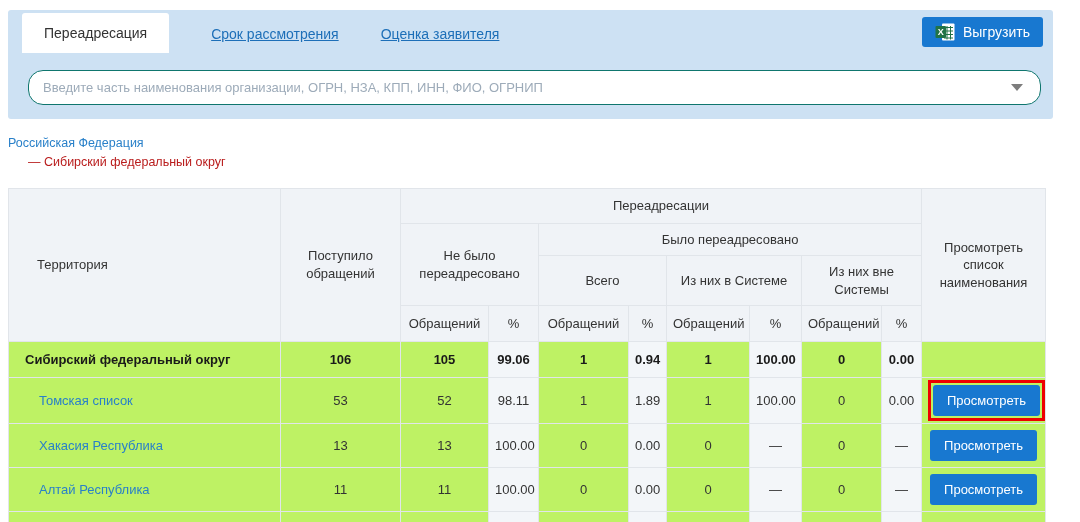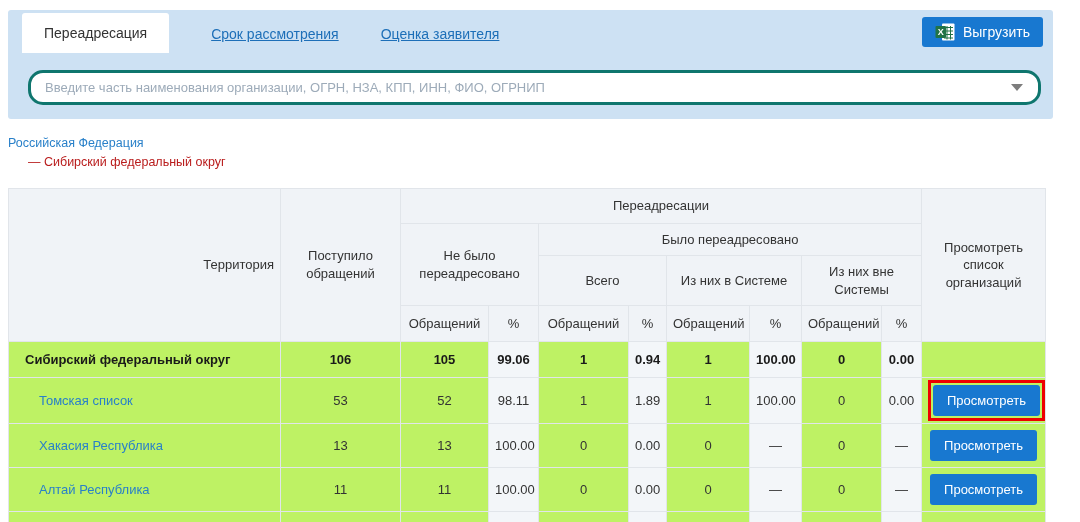--- a/index.html
+++ b/index.html
@@ -14,40 +14,40 @@
   .tabs-row { position:relative; display:flex; align-items:flex-end; height:43px; }
   .tab-active { background:#fff; height:40px; margin-left:14px; padding:0 22px;
                 display:flex; align-items:center; border-radius:3px 3px 0 0;
                 font-size:14px; color:#333; cursor:default; }
   .tab-link { font-size:14px; color:#1d6fb8; text-decoration:underline;
               margin-left:42px; margin-bottom:11px; cursor:pointer; }
   .export-btn { position:absolute; right:10px; top:7px; background:#1878d0; border:none;
                 color:#fff; font-size:14px; font-family:inherit; padding:6px 13px;
                 border-radius:3px; display:flex; align-items:center; gap:8px; cursor:pointer; }
   .search-wrap { position:absolute; left:20px; right:12px; top:60px; height:35px; }
-  .search-wrap input { width:100%; height:100%; border:3px solid #0f766e; border-radius:15px;
+  .search-wrap input { width:100%; height:100%; border:1px solid #0f766e; border-radius:15px;
                        padding:0 40px 0 14px; font-size:13px; font-family:inherit; color:#333;
                        background:#fff; outline:none; }
   .search-wrap input::placeholder { color:#9dabb9; }
   .caret { position:absolute; right:18px; top:14px; width:0; height:0;
            border-left:6px solid transparent; border-right:6px solid transparent;
            border-top:7px solid #7d7d7d; cursor:pointer; }
 
   
   .crumbs { position:absolute; left:8px; top:136px; font-size:12.5px; }
   .crumbs a { color:#2980c9; text-decoration:none; cursor:pointer; }
   .crumb-current { margin:5px 0 0 20px; color:#b91c1c; }
 
   
   table { position:absolute; left:8px; top:188px; width:1037px;
           border-collapse:collapse; table-layout:fixed; font-size:13px; }
   th, td { border:1px solid #e1e5ea; vertical-align:middle; }
   thead th { background:#f0f3f7; font-weight:normal; color:#333; text-align:center;
              padding:4px 6px; line-height:1.35; }
-  th.th-territory { text-align:right; padding-left:28px; }
+  th.th-territory { text-align:left; padding-left:28px; }
   tr.hrow-a th { height:35px; }
   tr.hrow-b th { height:32px; }
   tr.hrow-c th { height:50px; }
   tr.hrow-d th { height:36px; }
   tbody td { background:#bef264; text-align:center; height:44px; padding:2px 6px; }
   tbody tr.first-row td { height:36px; }
   td.t-name { text-align:left; padding-left:16px; }
   td.t-name.indent { padding-left:30px; }
   td.pct { background:#f3f6f9; }
   .bold-row td { font-weight:bold; color:#1a1a1a; }
@@ -104,21 +104,21 @@
         <col style="width:52px">
         <col style="width:80px">
       <col style="width:40px">
         <col style="width:124px">
     </colgroup>
     <thead>
       <tr class="hrow-a">
         <th class="th-territory" rowspan="4">Территория</th>
         <th rowspan="4">Поступило обращений</th>
         <th colspan="8">Переадресации</th>
-        <th rowspan="4">Просмотреть список организаций</th>
+        <th rowspan="4">Просмотреть список наименования</th>
       </tr>
       <tr class="hrow-b">
         <th colspan="2" rowspan="2">Не было переадресовано</th>
         <th colspan="6">Было переадресовано</th>
       </tr>
       <tr class="hrow-c">
         <th colspan="2">Всего</th>
         <th colspan="2">Из них в Системе</th>
         <th colspan="2">Из них вне Системы</th>
       </tr>

